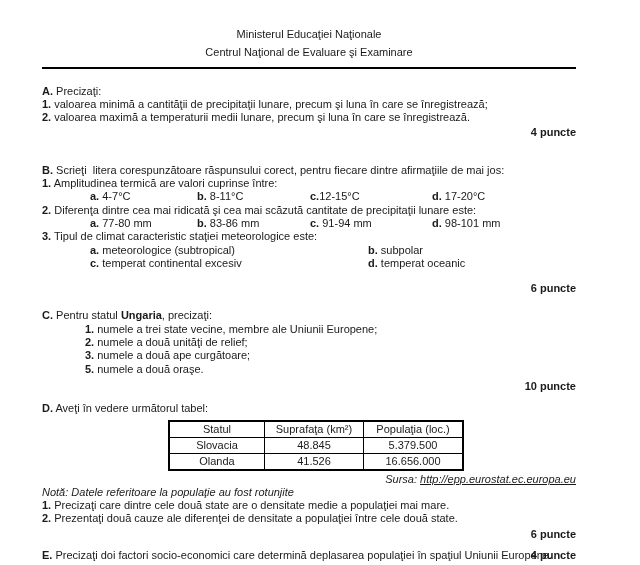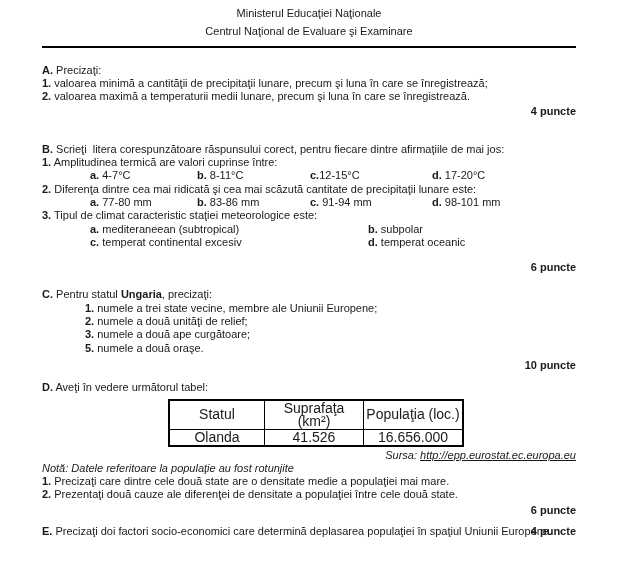--- a/index.html
+++ b/index.html
@@ -2,21 +2,21 @@
 <html><head>
 <meta charset="utf-8">
 <style>
   html,body{margin:0;padding:0;background:#ffffff;}
   body{
     width:640px;height:565px;position:relative;overflow:hidden;
     font-family:"Liberation Sans","DejaVu Sans",sans-serif;
     font-size:11px;line-height:13.3px;color:#1a1a1a;
     -webkit-font-smoothing:antialiased;
   }
-  .doc{position:absolute;left:42px;top:7px;width:534px;}
+  .doc{position:absolute;left:42px;top:28px;width:534px;}
   .center{text-align:center;}
   .hdr2{margin-top:5px;}
   .rule{border:none;border-top:2px solid #000;margin:7px 0 0 0;height:0;}
   .b{font-weight:bold;}
   .line{white-space:normal;}
   .sec-a{margin-top:16px;}
   .points{font-weight:bold;text-align:right;}
   .pts-a{margin-top:2px;}
   .sec-b{margin-top:24px;}
   .pts-b{margin-top:12px;}
@@ -24,21 +24,21 @@
   .pts-c{margin-top:4px;}
   .sec-d{margin-top:9px;}
   .pts-d{margin-top:2px;}
   .sec-e{margin-top:8px;position:relative;}
   .opts4{padding-left:48px;display:grid;grid-template-columns:107px 113px 122px auto;}
   .opts2{padding-left:48px;display:grid;grid-template-columns:278px auto;}
   .indent{padding-left:43px;}
   table.dtab{border-collapse:collapse;border:2px solid #000;margin:4px 0 0 126px;}
   table.dtab th,table.dtab td{
     border:1px solid #000;font-weight:normal;text-align:center;
-    padding:1px 2px;font-size:14px;line-height:13px;
+    padding:1px 2px;font-size:11px;line-height:13px;
   }
   .col-stat{width:90px;}
   .col-supra{width:94px;}
   .col-pop{width:94px;}
   .src{text-align:right;font-style:italic;margin-top:2px;}
   .src a{color:#1a1a1a;text-decoration:underline;font-style:italic;}
   .note{font-style:italic;}
   .e-text{text-align:justify;margin:0;}
   .e-points{position:absolute;right:0;bottom:0;font-weight:bold;}
 </style>
@@ -72,21 +72,21 @@
     <div class="line"><span class="b">2.</span><span> Diferenţa dintre cea mai ridicată şi cea mai scăzută cantitate de precipitaţii lunare este:</span></div>
     <div class="opts4">
       <div><span class="b">a.</span><span> 77-80 mm</span></div>
       <div><span class="b">b.</span><span> 83-86 mm</span></div>
       <div><span class="b">c.</span><span> 91-94 mm</span></div>
       <div><span class="b">d.</span><span> 98-101 mm</span></div>
     </div>
 
     <div class="line"><span class="b">3.</span><span> Tipul de climat caracteristic staţiei meteorologice este:</span></div>
     <div class="opts2">
-      <div><span class="b">a.</span><span> mediteraneean (subtropical)</span></div>
+      <div><span class="b">a.</span><span> meteorologice (subtropical)</span></div>
       <div><span class="b">b.</span><span> subpolar</span></div>
     </div>
     <div class="opts2">
       <div><span class="b">c.</span><span> temperat continental excesiv</span></div>
       <div><span class="b">d.</span><span> temperat oceanic</span></div>
     </div>
 
     <div class="points pts-b">6 puncte</div>
   </div>
 
@@ -103,20 +103,25 @@
     <div class="line"><span class="b">D.</span><span> Aveţi în vedere următorul tabel:</span></div>
 
     <table class="dtab">
       <tbody>
           <tr>
         <th class="col-stat">Statul</th>
         <th class="col-supra">Suprafaţa (km²)</th>
         <th class="col-pop">Populaţia (loc.)</th>
       </tr>
       <tr>
+        <td>Slovacia</td>
+        <td>48.845</td>
+        <td>5.379.500</td>
+      </tr>
+      <tr>
         <td>Olanda</td>
         <td>41.526</td>
         <td>16.656.000</td>
       </tr>
     </tbody>
       </table>
 
     <div class="src"><span>Sursa: </span><a href="#">http://epp.eurostat.ec.europa.eu</a></div>
     <div class="note">Notă: Datele referitoare la populaţie au fost rotunjite</div>
 

